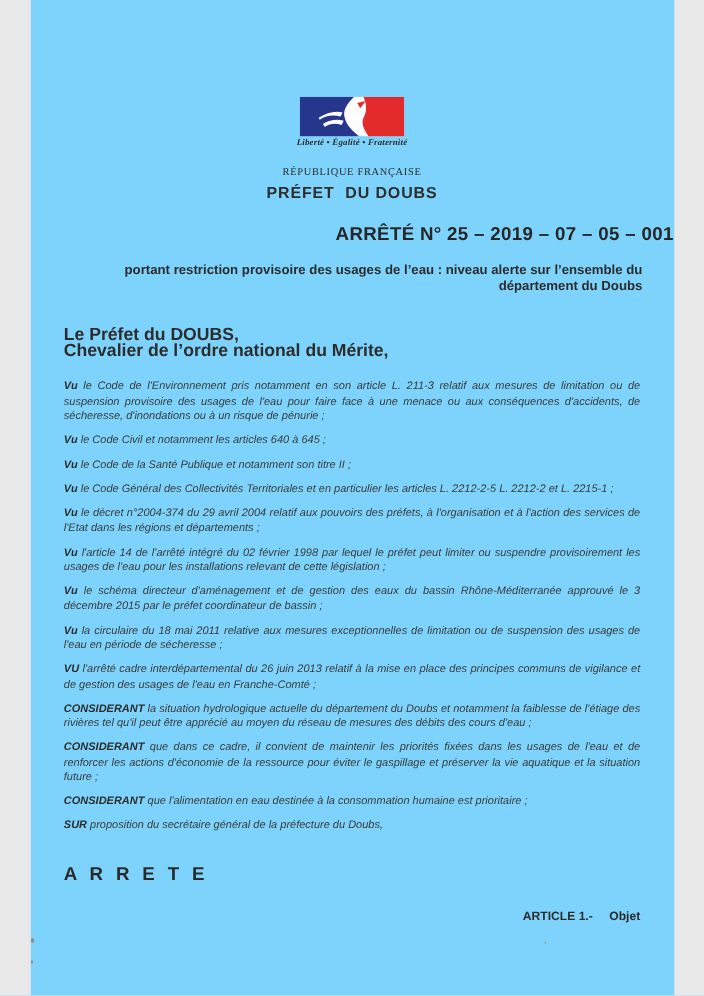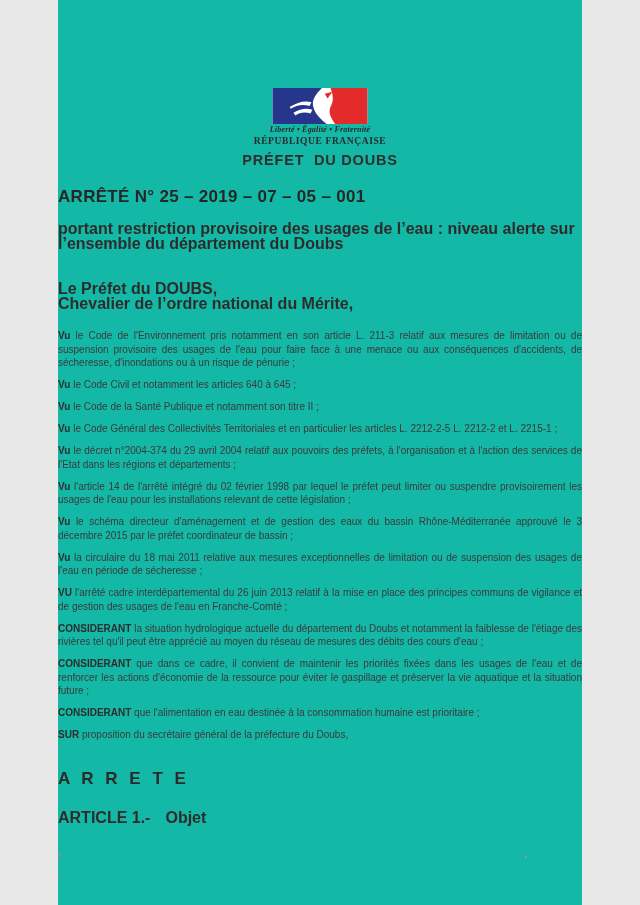--- a/index.html
+++ b/index.html
@@ -1,105 +1,105 @@
 <!DOCTYPE html>
 <html lang="fr"><head>
 <meta charset="utf-8">
 <style>
   * { margin: 0; padding: 0; box-sizing: border-box; }
   html, body { background: #e8e8e8; }
   .page {
     position: relative;
-    width: 524px;
+    width: 585px;
     height: 905px;
     margin: 0 auto;
-    background: #14b8a6;
+    background: #7dd3fc;
     color: #333;
     font-family: "Liberation Sans", "DejaVu Sans", sans-serif;
     overflow: hidden;
   }
   
   .header { padding-top: 88px; text-align: center; }
   .logo-svg { display: block; margin: 0 auto; }
   .motto {
     margin-top: 1px;
     font-family: "Liberation Serif", "DejaVu Serif", serif;
     font-style: italic;
     font-weight: bold;
     font-size: 8px;
     letter-spacing: 0.2px;
     color: #2b2b2b;
   }
   .republic {
-    margin-top: 2px;
+    margin-top: 18px;
     font-family: "Liberation Serif", "DejaVu Serif", serif;
-    font-weight: bold;
+    font-weight: normal;
     font-size: 9.5px;
     letter-spacing: 0.6px;
     color: #2b2b2b;
   }
   .prefecture {
     margin-top: 6px;
     font-weight: bold;
     font-size: 14.5px;
     letter-spacing: 0.8px;
     color: #2e2e2e;
     white-space: pre;
   }
   
   .doc-title {
     margin-top: 19px;
-    text-align: left;
+    text-align: right;
     font-weight: bold;
     font-size: 17px;
     letter-spacing: 0.3px;
     color: #262626;
   }
   .doc-subtitle {
     margin: 15px auto 0;
     width: 528px;
-    text-align: left;
+    text-align: right;
     font-weight: bold;
-    font-size: 16px;
+    font-size: 12px;
     line-height: 14.5px;
     color: #2c2c2c;
   }
   
   .body-col {
     margin: 30px auto 0;
     width: 524px;
     font-size: 10px;
     line-height: 13.5px;
     text-align: justify;
     color: #3a3a3a;
   }
   .salutation {
     font-weight: bold;
     font-size: 16px;
     line-height: 15px;
     color: #2c2c2c;
     text-align: left;
   }
-  .recital { margin-top: 8.5px; }
+  .recital { margin-top: 8.5px; font-style: italic; }
   .recital:first-of-type { margin-top: 18px; }
   .recital b { color: #2d2d2d; }
   .arrete {
     margin-top: 30px;
     font-weight: bold;
     font-size: 17px;
     letter-spacing: 3.5px;
     color: #2a2a2a;
     text-align: left;
   }
   .article-heading {
     margin-top: 26px;
     font-weight: bold;
-    font-size: 16px;
+    font-size: 11px;
     color: #2c2c2c;
-    text-align: left;
+    text-align: right;
   }
   .article-heading .article-obj { margin-left: 15px; }
   .article-text { margin-top: 14px; }
   
   .speck { position: absolute; background: #8a8a8a; border-radius: 50%; }
   .speck-1 { left: 0px;   top: 853px; width: 3px; height: 4px; }
   .speck-2 { left: 0px;   top: 873px; width: 2px; height: 3px; }
   .speck-3 { left: 467px; top: 856px; width: 2px; height: 2px; background:#9a9a9a; }
 </style>
 </head>

